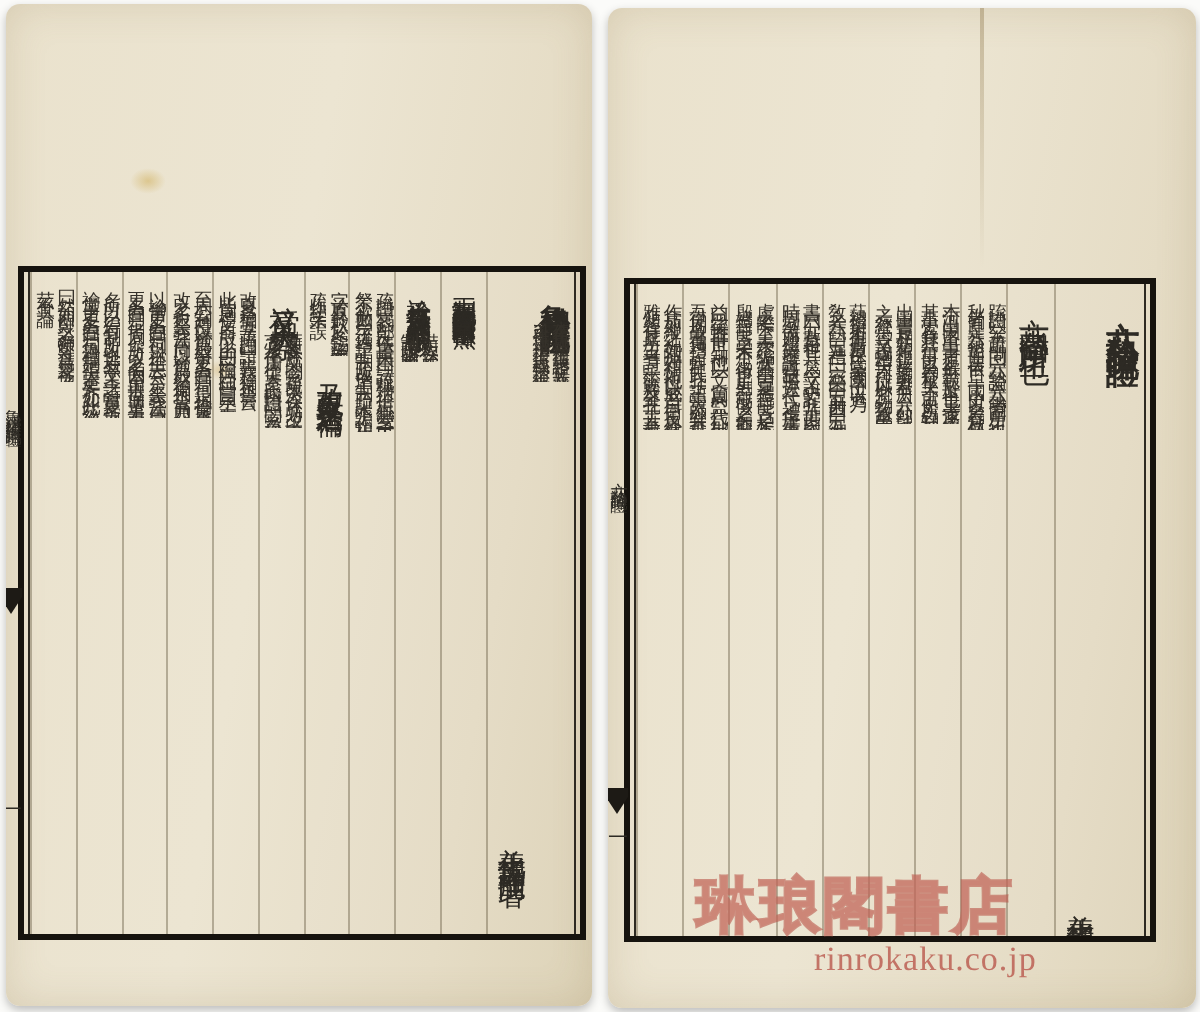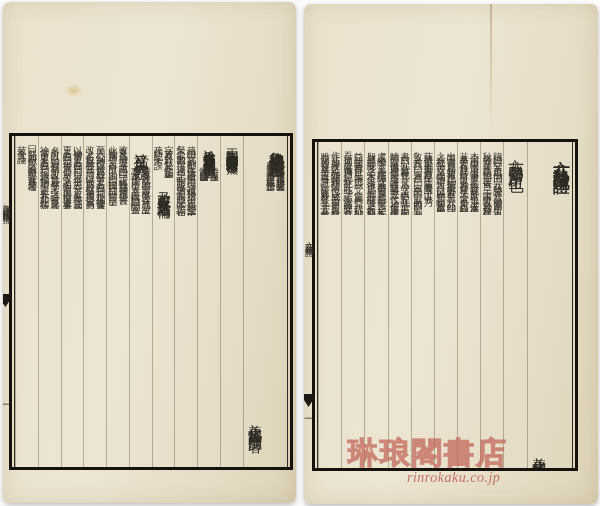--- a/index.html
+++ b/index.html
@@ -47,22 +47,22 @@
   #page-left .bx-num{top:262px;}
   #page-right .bx-num{top:270px;}
   .stain{position:absolute;border-radius:50%;pointer-events:none;}
   .stain.s1{left:62px;top:82px;width:18px;height:13px;background:radial-gradient(ellipse,rgba(205,170,80,.5),rgba(205,170,80,0) 70%);}
   .stain.s2{left:100px;top:178px;width:14px;height:10px;background:radial-gradient(ellipse,rgba(200,165,85,.35),rgba(200,165,85,0) 70%);}
   .crease{position:absolute;left:186px;top:0;width:2px;height:130px;
         background:linear-gradient(to bottom,rgba(150,128,85,.45),rgba(150,128,85,0));}
   .wm{position:absolute;left:348px;top:433px;z-index:9;white-space:nowrap;
         font-size:30px;font-weight:700;letter-spacing:2px;
         color:rgba(225,150,138,.30);-webkit-text-stroke:1.3px rgba(188,90,78,.62);}
-  .wm-url{position:absolute;left:407px;top:470px;z-index:9;font-size:14px;
-        letter-spacing:0.5px;color:rgba(185,88,76,.8);font-style:italic;}
+  .wm-url{position:absolute;left:407px;top:470px;z-index:9;font-size:17px;
+        letter-spacing:0.5px;color:rgba(185,88,76,.8);}
 </style>
 </head>
 <body>
 
 <div class="page" id="page-left">
   <div class="stain s1"></div>
   <div class="stain s2"></div>
   <div class="frame">
     <div class="banxin">
       <span class="bx-title">魯禮禘祫義疏證</span>

